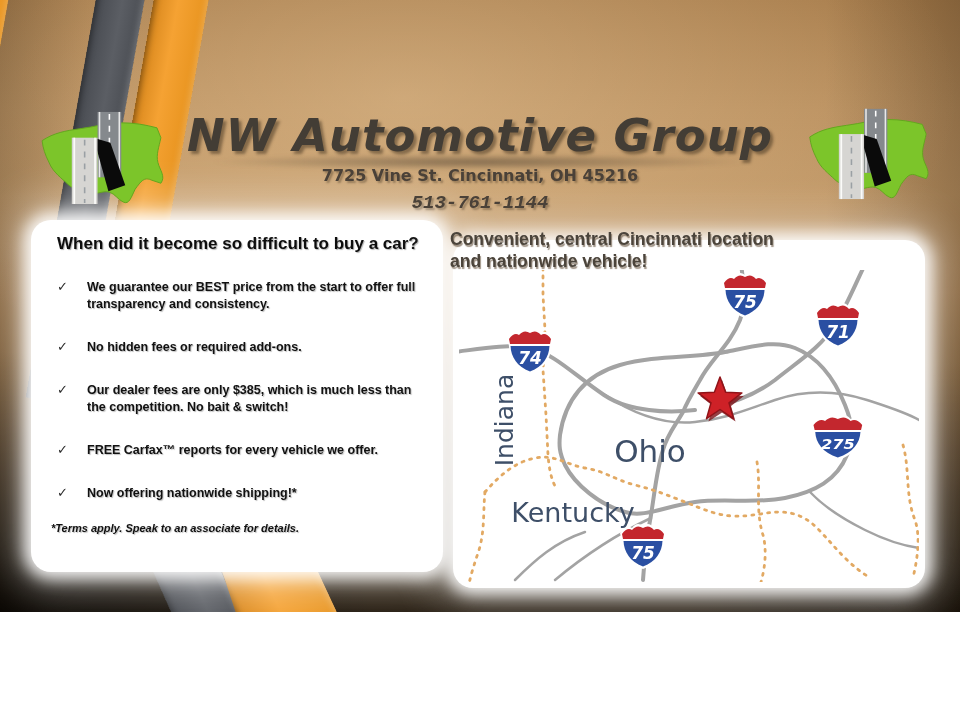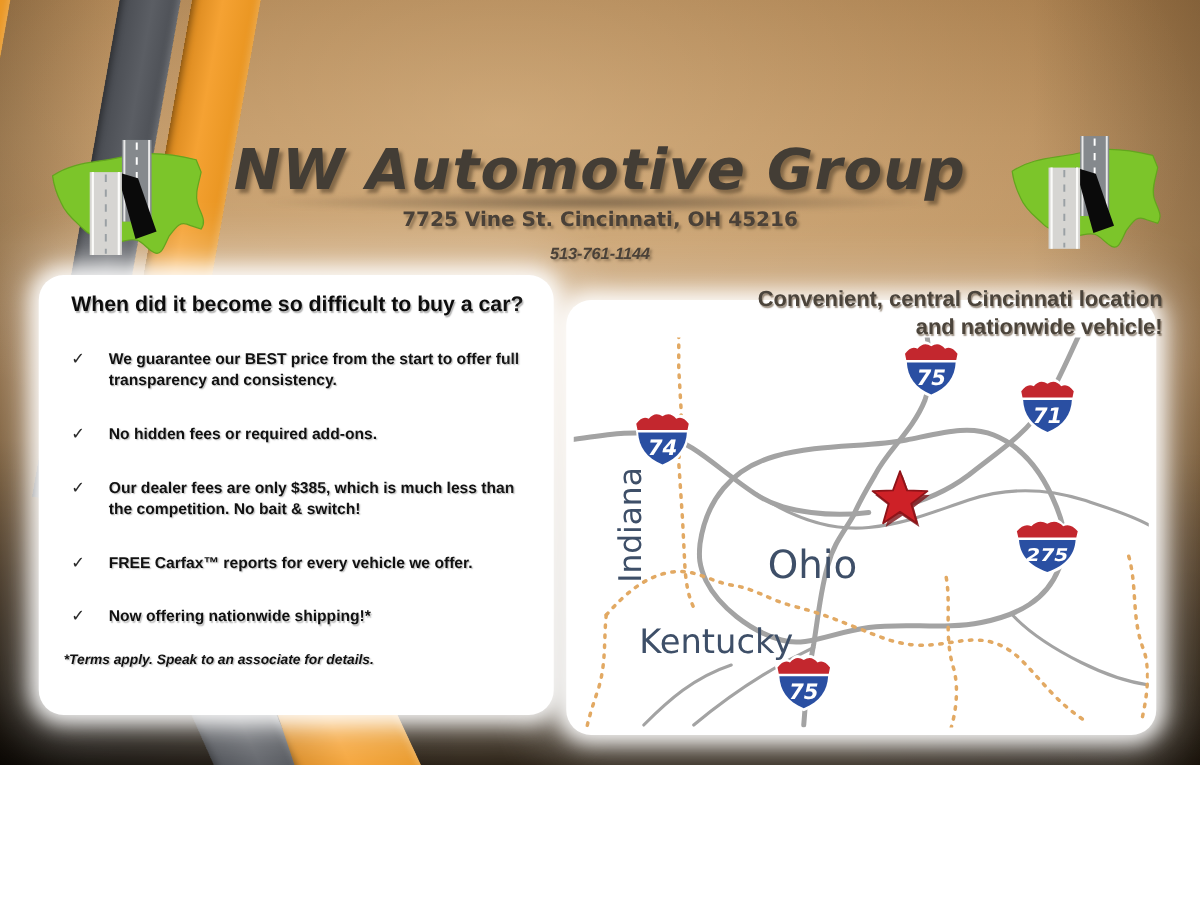--- a/index.html
+++ b/index.html
@@ -26,42 +26,42 @@
     clip-path:polygon(6% 0,94% 0,150% 100%,-25% 100%);}
   
   #header{position:absolute; left:150px; top:110px; width:660px; text-align:center; z-index:3; color:#433d35;}
   #title{font-family:"DejaVu Sans", sans-serif; font-style:italic; font-weight:bold;
     font-size:45px; line-height:52px; letter-spacing:1px;
     text-shadow:3px 3px 3px rgba(45,33,20,.45);}
   #title-swoosh{position:absolute; left:60px; top:44px; width:540px; height:16px; z-index:-1;
     background:radial-gradient(closest-side, rgba(70,58,44,.55), rgba(70,58,44,0)); filter:blur(2px);}
   #address{font-family:"DejaVu Sans", sans-serif; font-weight:bold;
     font-size:16px; line-height:28px; color:#4a4138; text-shadow:2px 2px 2px rgba(45,33,20,.35);}
-  #phone{font-family:Liberation Sans, sans-serif; font-style:italic; font-weight:bold;
-    font-size:13px; line-height:26px; color:#4a4138; text-shadow:2px 2px 2px rgba(45,33,20,.35);}
+  #phone{font-family:Liberation Mono, monospace; font-style:italic; font-weight:bold;
+    font-size:19px; line-height:26px; color:#4a4138; text-shadow:2px 2px 2px rgba(45,33,20,.35);}
   .logo{position:absolute; z-index:3;}
   #logo-left {left:33px;  top:107px; width:133px; height:99px;}
   #logo-right{left:800px; top:104px; width:132px; height:97px;}
   
   .panel{position:absolute; background:#fff; border-radius:20px; z-index:2;
     box-shadow:0 0 16px 7px rgba(255,255,255,.92), 0 0 42px 20px rgba(255,255,255,.40);}
   #left-panel{left:31px; top:220px; width:412px; height:352px; box-sizing:border-box; padding:12px 24px 8px 20px;}
   #right-panel{left:453px; top:240px; width:472px; height:348px;}
   
   #left-heading{font-size:17px; font-weight:bold; color:#0d0d0d; line-height:23px;
     margin:0 0 24px 6px; max-width:372px; text-shadow:1px 1px 1px rgba(0,0,0,.30);}
   #bullet-list{list-style:none; margin:0; padding:0;}
   #bullet-list li{display:flex; margin:0 0 26px 0;}
   #bullet-list .check{flex:0 0 30px; font-size:13px; color:#2b2b2b; padding-left:6px;}
   #bullet-list .btxt{font-size:12.5px; font-weight:bold; color:#111; line-height:17px;
     text-shadow:1px 1px 1px rgba(0,0,0,.25);}
   #footnote{font-size:11px; font-weight:bold; font-style:italic; color:#111; 
     margin-top:-6px; text-shadow:1px 1px 1px rgba(0,0,0,.25);}
   
-  #map-caption{position:absolute; left:450px; top:228px; width:480px; z-index:5; text-align:right;
+  #map-caption{position:absolute; left:450px; top:228px; width:480px; z-index:5; text-align:left;
     font-size:17.5px; font-weight:bold; color:#4b443b; line-height:22px;
     text-shadow:1px 1.5px 1px rgba(105,86,66,.65);}
   
   #map-svg{position:absolute; left:6px; top:30px; z-index:4;}
   .road{fill:none; stroke:var(--road-gray,#a3a3a3); stroke-width:4; stroke-linecap:round;}
   .road.thin{stroke-width:2.5;}
   .boundary{fill:none; stroke:var(--boundary-orange,#e2a963); stroke-width:2.8;
     stroke-dasharray:2 6; stroke-linecap:round;}
   .state-label{fill:var(--state-label,#3e4f68); font-family:"DejaVu Sans", sans-serif;}
   .sh-red{fill:var(--shield-red,#c3272e);}

